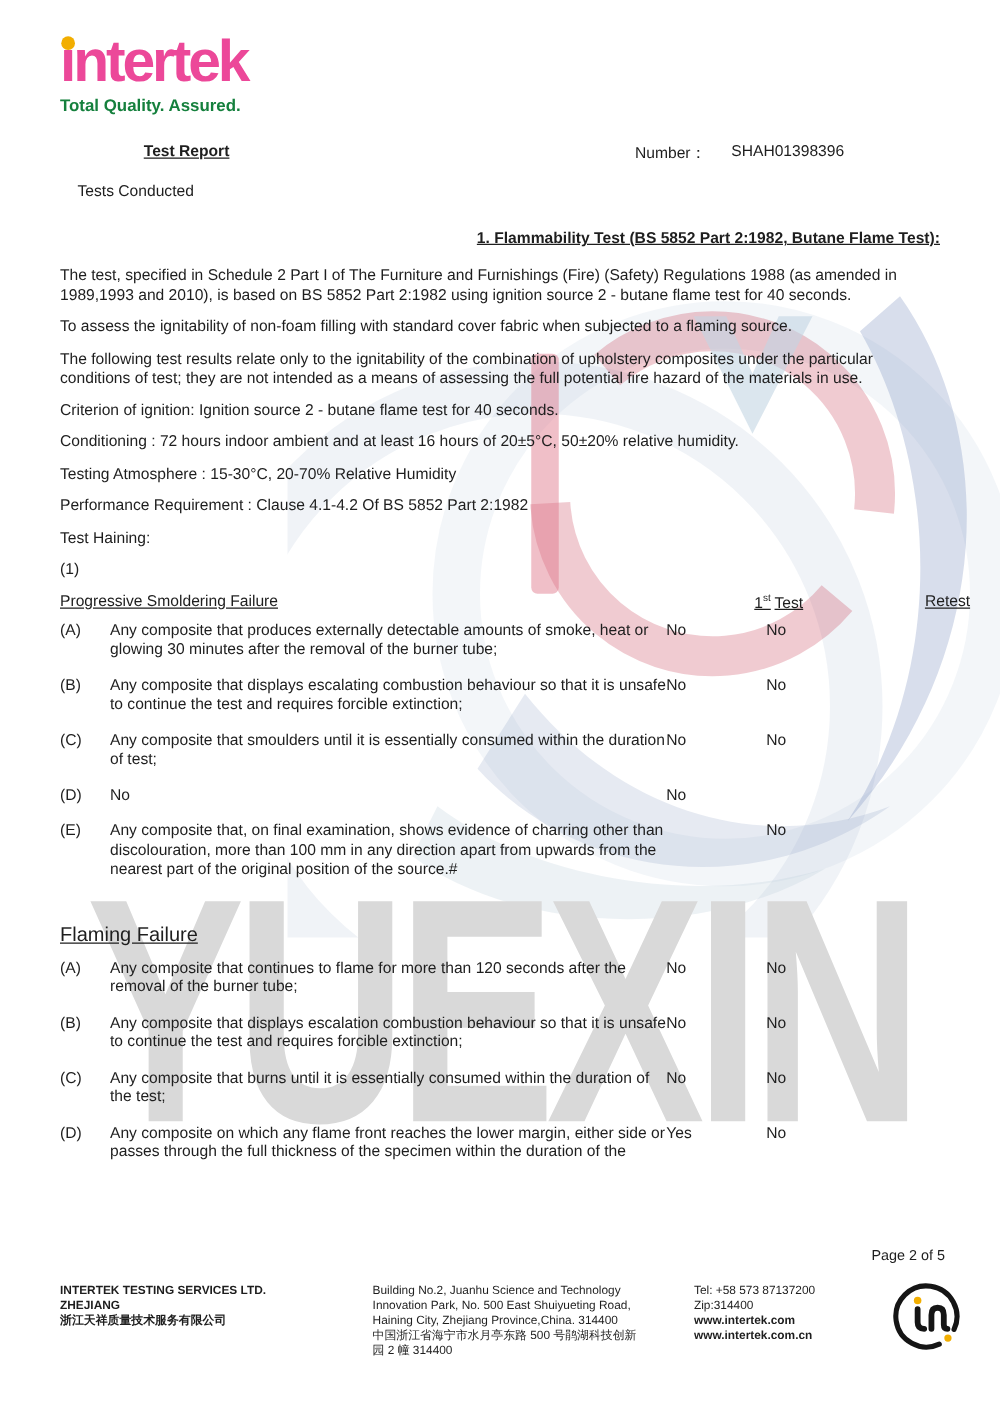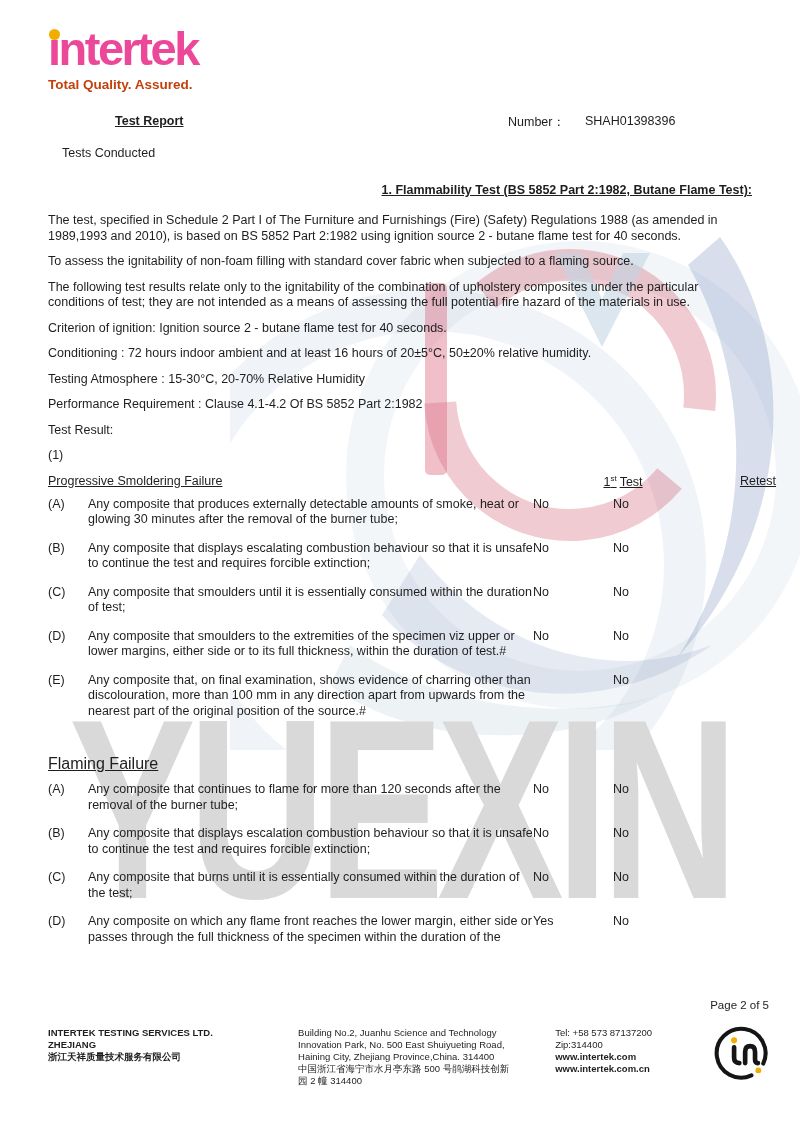--- a/index.html
+++ b/index.html
@@ -18,21 +18,21 @@
     transform:scale(0.95,1.28); transform-origin:top center; pointer-events:none;
   }
 
   
   .content { position:relative; z-index:1; padding:25px 48px 0 48px; }
 
   .logo-line { font-size:47px; font-weight:bold; letter-spacing:-2.5px; color:#ec4899; line-height:1.0; }
   .logo-i { position:relative; display:inline-block; }
   .logo-i::after { content:""; position:absolute; left:1px; top:4px; width:11px; height:11px;
     border-radius:50%; background:#F2AE00; }
-  .tagline { font-size:13.5px; font-weight:bold; margin-top:5px; color:#c2410c; }
+  .tagline { font-size:13.5px; font-weight:bold; margin-top:5px; color:#15803d; }
 
   .report-head { position:relative; margin-top:22px; height:17px; font-size:12.5px; }
   .report-title { margin-left:67px; font-weight:bold; text-decoration:underline; }
   .number-label { position:absolute; left:460px; top:0; }
   .number-value { position:absolute; left:537px; top:0; }
 
   .tests-conducted { margin-top:15px; margin-left:14px; font-size:12.5px; }
 
   .section-heading { margin-top:23px; font-size:12.5px; font-weight:bold; text-decoration:underline;text-align:right; }
 
@@ -46,21 +46,21 @@
   .col-h { text-align:center; }
   .col-h .u { text-decoration:underline; }
   .col-h sup { font-size:8px;text-align:right; }
   .col-word { margin-left:3px; }
   .t-row { line-height:15.5px; margin-bottom:13px; }
   .t-val { text-align:left; }
   .flaming { margin-top:36px; }
   .tbl-title2 { font-size:16px; text-decoration:underline; margin-bottom:9px; }
 
   
-  .page-num { position:absolute; top:999px; right:31px; font-size:11.5px; z-index:1; }
+  .page-num { position:absolute; top:999px; right:44px; font-size:11.5px; z-index:1; }
   .footer { position:absolute; left:48px; top:1027px; right:30px; display:flex; z-index:1;
     font-size:9.5px; line-height:12px;gap:28px; }
   .f-col1 { width:252px; font-weight:bold; }
   .f-col2 { width:260px; }
   .f-col3 { width:146px; }
   .f-col3 .bold { font-weight:bold; }
   .f-logo { width:66px; margin-top:-10px; }
 </style>
 </head>
 <body>
@@ -96,21 +96,21 @@
     <div class="section-heading">1. Flammability Test (BS 5852 Part 2:1982, Butane Flame Test):</div>
 
     <div class="paras">
       <p>The test, specified in Schedule 2 Part I of The Furniture and Furnishings (Fire) (Safety) Regulations 1988 (as amended in 1989,1993 and 2010), is based on BS 5852 Part 2:1982 using ignition source 2 - butane flame test for 40 seconds.</p>
       <p>To assess the ignitability of non-foam filling with standard cover fabric when subjected to a flaming source.</p>
       <p>The following test results relate only to the ignitability of the combination of upholstery composites under the particular conditions of test; they are not intended as a means of assessing the full potential fire hazard of the materials in use.</p>
       <p>Criterion of ignition: Ignition source 2 - butane flame test for 40 seconds.</p>
       <p>Conditioning : 72 hours indoor ambient and at least 16 hours of 20±5°C, 50±20% relative humidity.</p>
       <p>Testing Atmosphere : 15-30°C, 20-70% Relative Humidity</p>
       <p>Performance Requirement : Clause 4.1-4.2 Of BS 5852 Part 2:1982</p>
-      <p>Test Result:</p>
+      <p>Test Haining:</p>
       <p>(1)</p>
     </div>
 
     <div class="tbl">
       <div class="t-grid tbl-head">
         <span class="tbl-title">Progressive Smoldering Failure</span>
         <span class="col-h"><span class="u"><span>1</span><sup>st</sup><span class="col-word">Test</span></span></span>
         <span class="col-h"><span class="u">Retest</span></span>
       </div>
 
@@ -127,21 +127,20 @@
         <span class="t-val">No</span>
       </div>
       <div class="t-grid t-row">
         <span>(C)</span>
         <span>Any composite that smoulders until it is essentially consumed within the duration of test;</span>
         <span class="t-val">No</span>
         <span class="t-val">No</span>
       </div>
       <div class="t-grid t-row">
         <span>(D)</span>
-        <span>Any composite that smoulders to the extremities of the specimen viz upper or lower margins, either side or to its full thickness, within the duration of test.#</span>
         <span class="t-val">No</span>
         <span class="t-val">No</span>
       </div>
       <div class="t-grid t-row">
         <span>(E)</span>
         <span>Any composite that, on final examination, shows evidence of charring other than discolouration, more than 100 mm in any direction apart from upwards from the nearest part of the original position of the source.#</span>
         <span class="t-val"></span>
         <span class="t-val">No</span>
       </div>
     </div>

